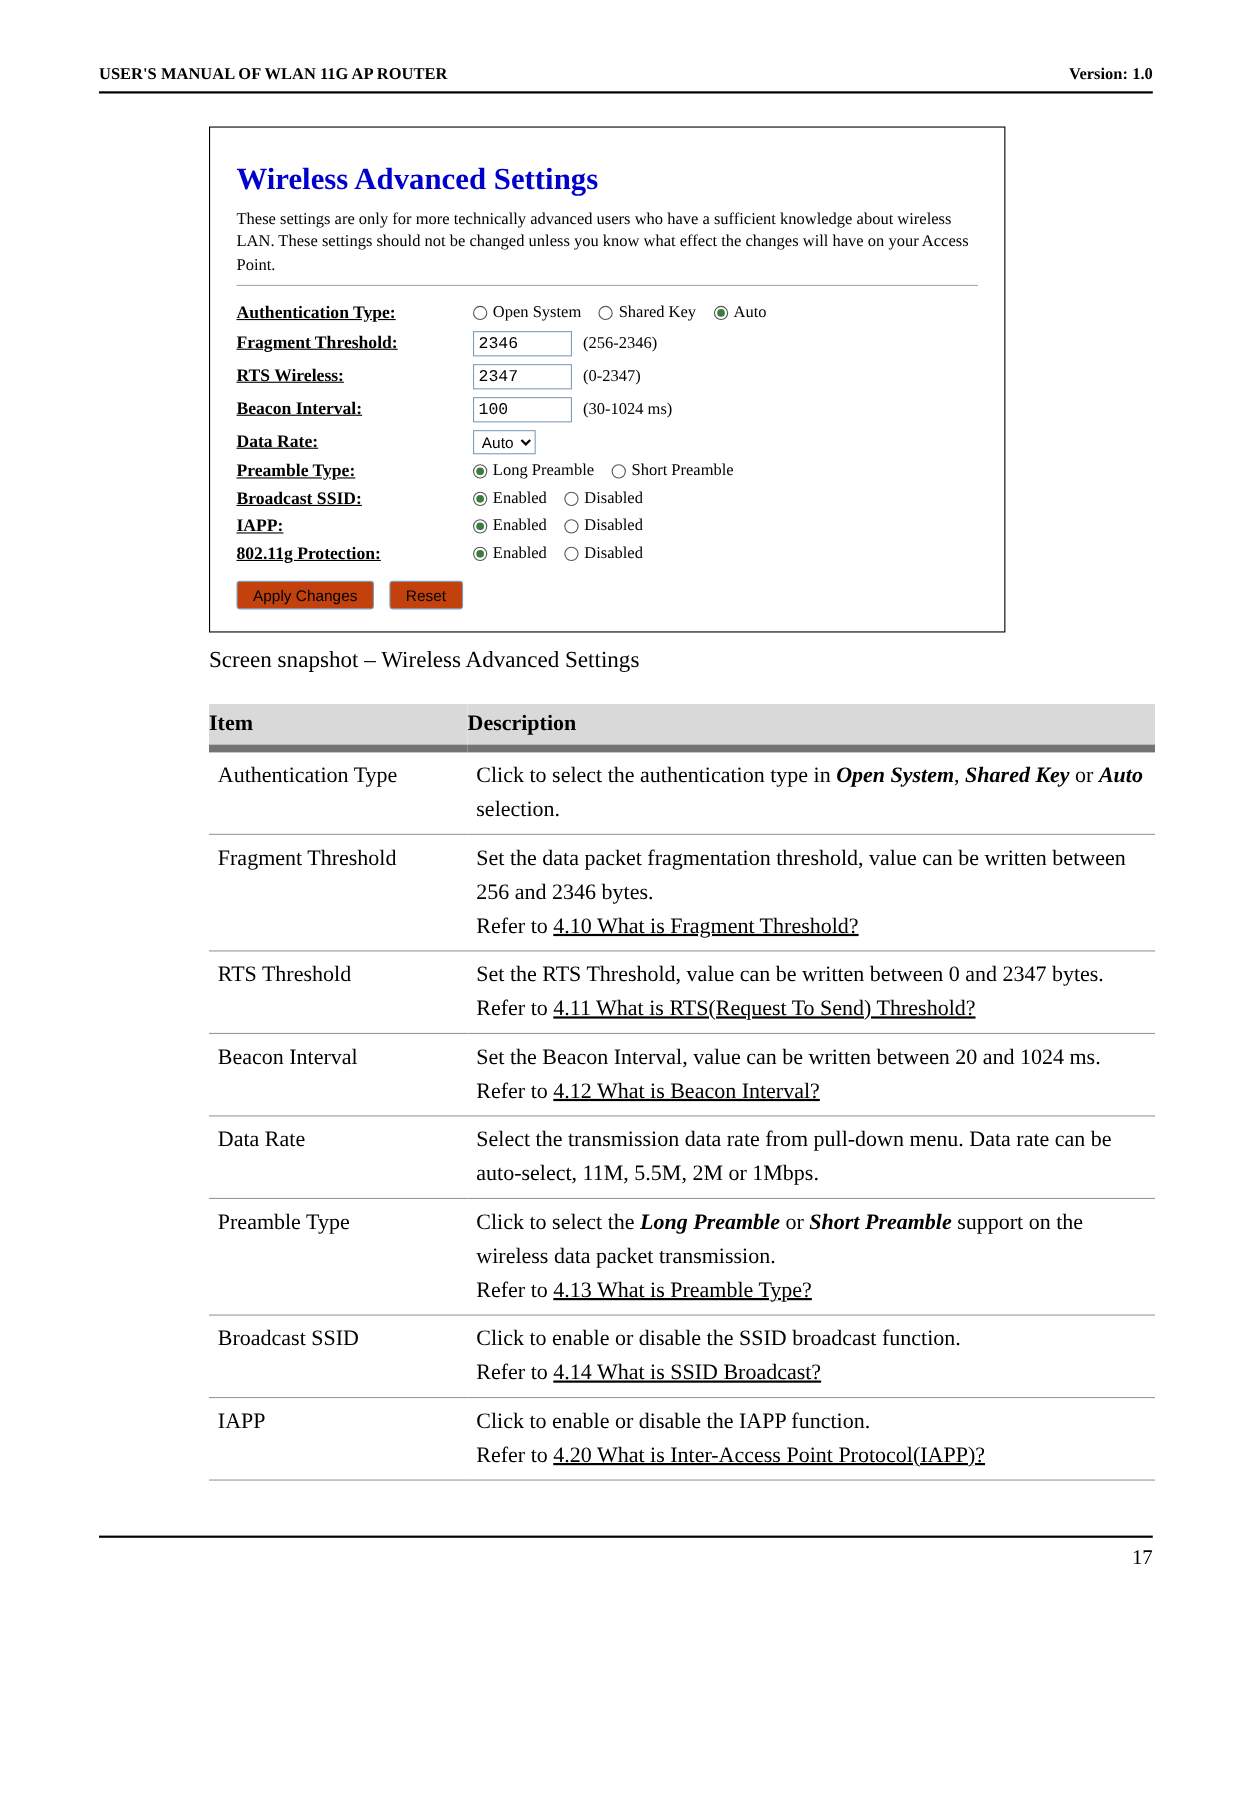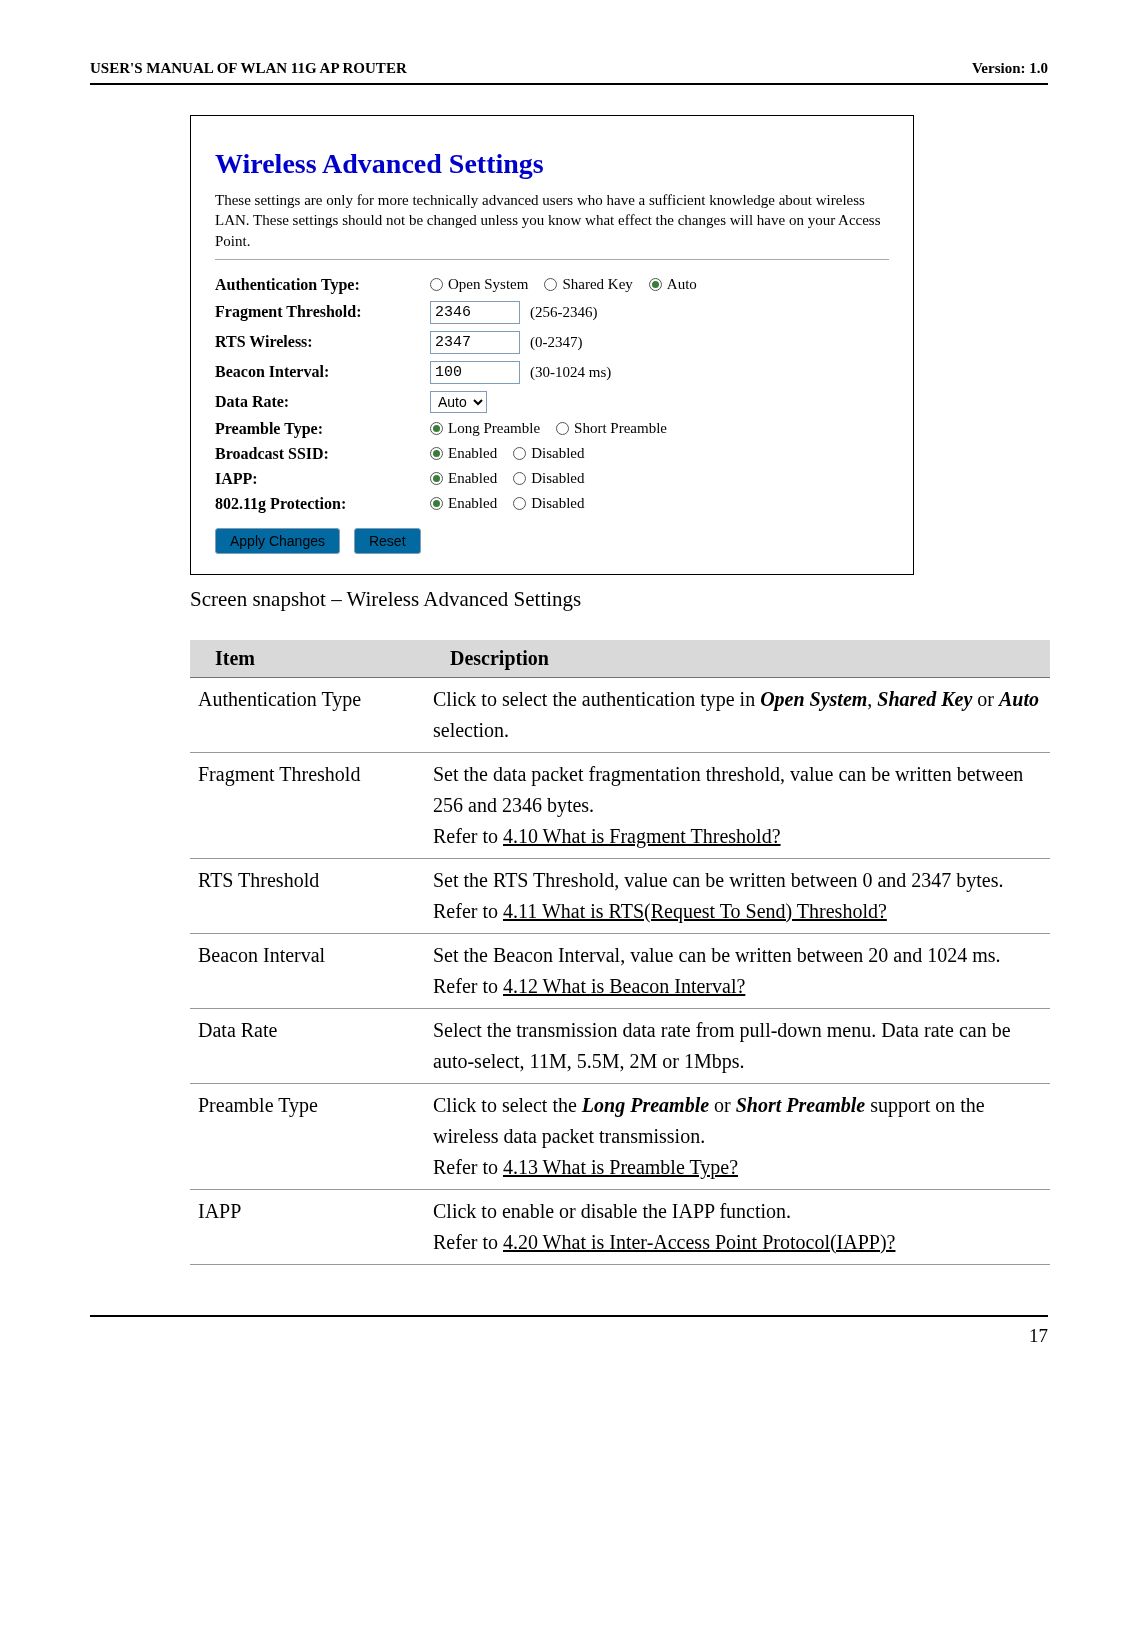--- a/index.html
+++ b/index.html
@@ -47,20 +47,21 @@
   }
   .form-row {
     display: flex;
     align-items: center;
     margin-bottom: 7px;
     font-size: 16px;
   }
   .form-label {
     width: 215px;
     font-weight: bold;
+    text-decoration: underline;
   }
   .radio-opt {
     display: inline-flex;
     align-items: center;
     margin-right: 16px;
     font-size: 15px;
   }
   .radio-dot {
     width: 13px; height: 13px;
     border: 1px solid #555;
@@ -92,21 +93,21 @@
   }
   .select-input {
     border: 1px solid #7f9db9;
     font-size: 14px;
     padding: 1px 3px;
     font-family: Arial, sans-serif;
     background: #fff;
   }
   .btn {
     border: 1px solid #7f9db9;
-    background: #0369a1;
+    background: #c2410c;
     font-size: 14px;
     font-family: Arial, sans-serif;
     padding: 4px 14px;
     border-radius: 3px;
     margin-right: 10px;
     cursor: pointer;
   }
   .btn-row { margin-top: 15px; }
   .caption {
     margin-left: 100px;
@@ -117,22 +118,22 @@
   .desc-table {
     margin-left: 100px;
     width: 860px;
     border-collapse: collapse;
     font-size: 20px;
   }
   .desc-table th {
     background: #d9d9d9;
     text-align: left;
     font-weight: bold;
-    padding: 7px 25px;
-    border-bottom: 1px solid #737373;
+    padding: 7px 0;
+    border-bottom: 7px solid #737373;
   }
   .desc-table th:first-child { width: 235px; }
   .desc-table td {
     padding: 6px 8px;
     vertical-align: top;
     border-bottom: 1px solid #999;
     line-height: 1.55;
   }
   .ul { text-decoration: underline; }
   .bi { font-style: italic; font-weight: bold; }
@@ -280,20 +281,24 @@
       </tr>
       <tr>
         <td>Data Rate</td>
         <td>Select the transmission data rate from pull-down menu. Data rate can be auto-select, 11M, 5.5M, 2M or 1Mbps.</td>
       </tr>
       <tr>
         <td>Preamble Type</td>
         <td>Click to select the <span class="bi">Long Preamble</span> or <span class="bi">Short Preamble</span> support on the wireless data packet transmission.<br>Refer to <span class="ul">4.13 What is Preamble Type?</span></td>
       </tr>
       <tr>
+        <td>Broadcast SSID</td>
+        <td>Click to enable or disable the SSID broadcast function.<br>Refer to <span class="ul">4.14 What is SSID Broadcast?</span></td>
+      </tr>
+      <tr>
         <td>IAPP</td>
         <td>Click to enable or disable the IAPP function.<br>Refer to <span class="ul">4.20 What is Inter-Access Point Protocol(IAPP)?</span></td>
       </tr>
     </tbody>
 </table>
 
 <div class="footer-line">
   <span>17</span>
 </div>
 

